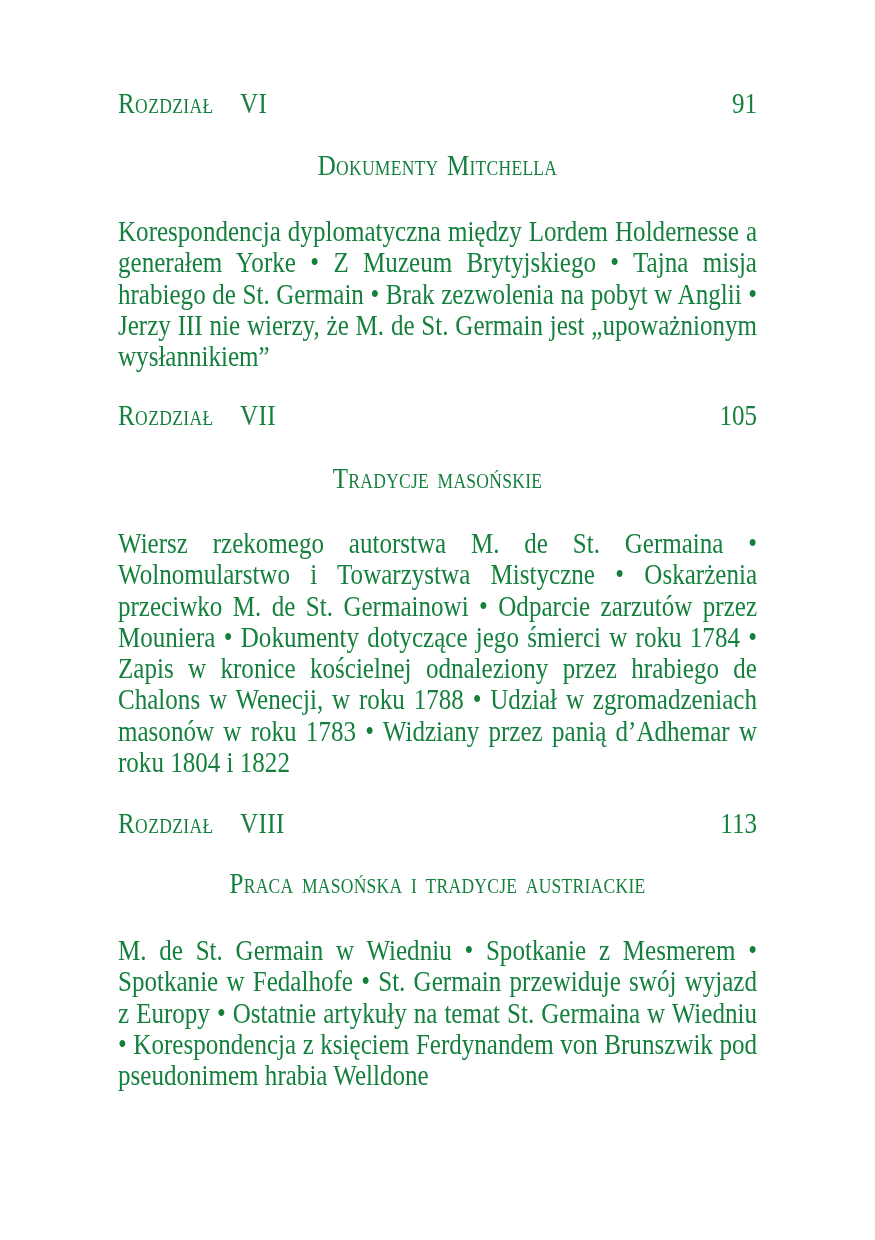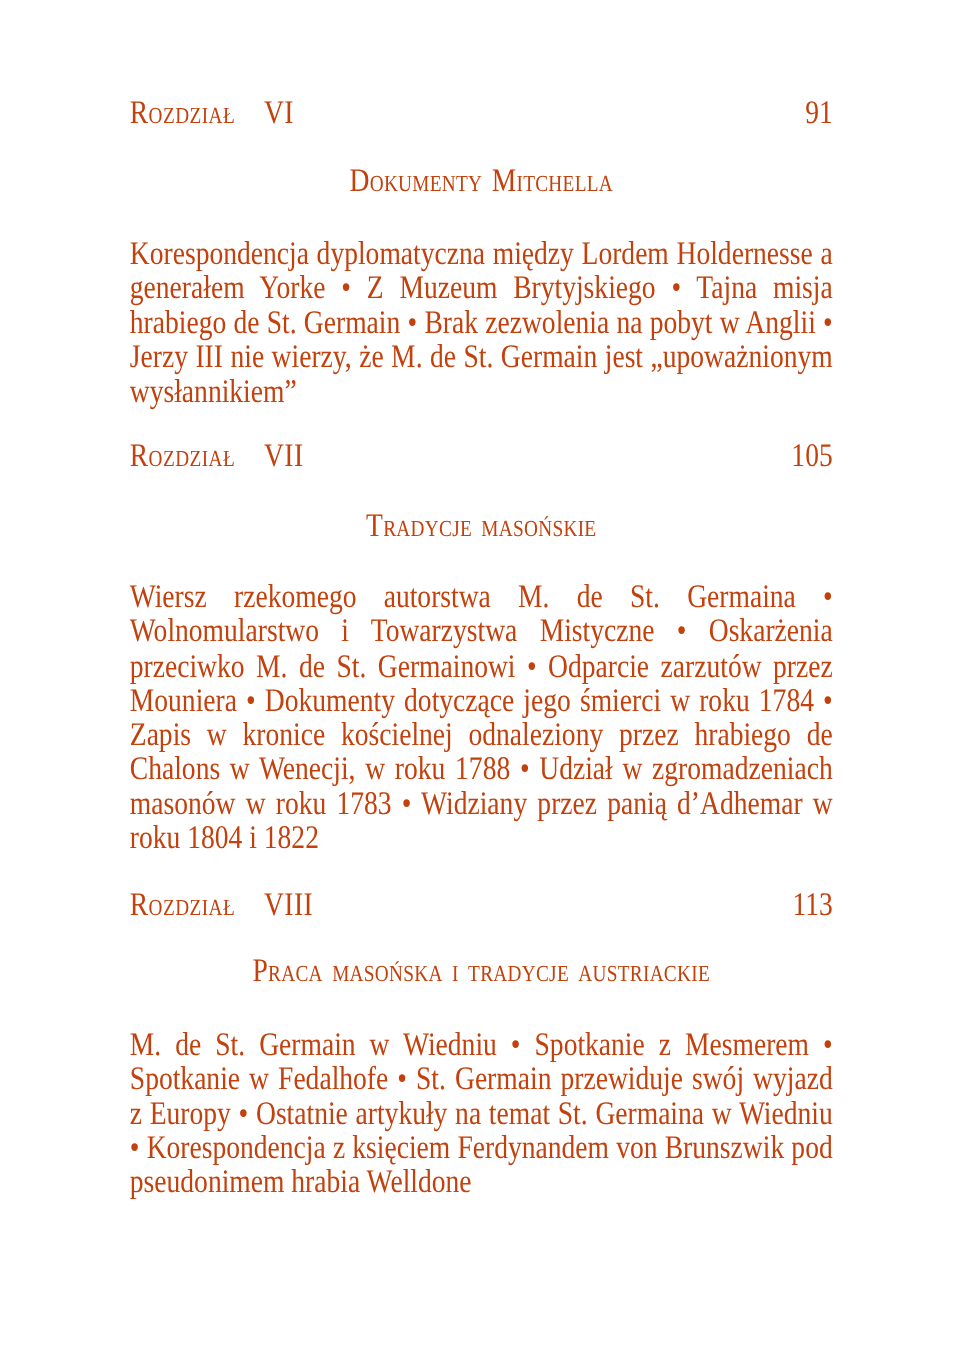--- a/index.html
+++ b/index.html
@@ -7,21 +7,21 @@
     padding: 0;
     background: #ffffff;
   }
   .page {
     position: relative;
     width: 875px;
     height: 1240px;
     background: #ffffff;
     overflow: hidden;
     font-family: "Liberation Serif", serif;
-    color: #c2410c;
+    color: #15803d;
   }
   
   .tblock {
     position: absolute;
     left: 118px;
     width: 765px;
     transform: scaleX(0.8353);
     transform-origin: 0 0;
     font-size: 30px;
     line-height: 31.3px;

